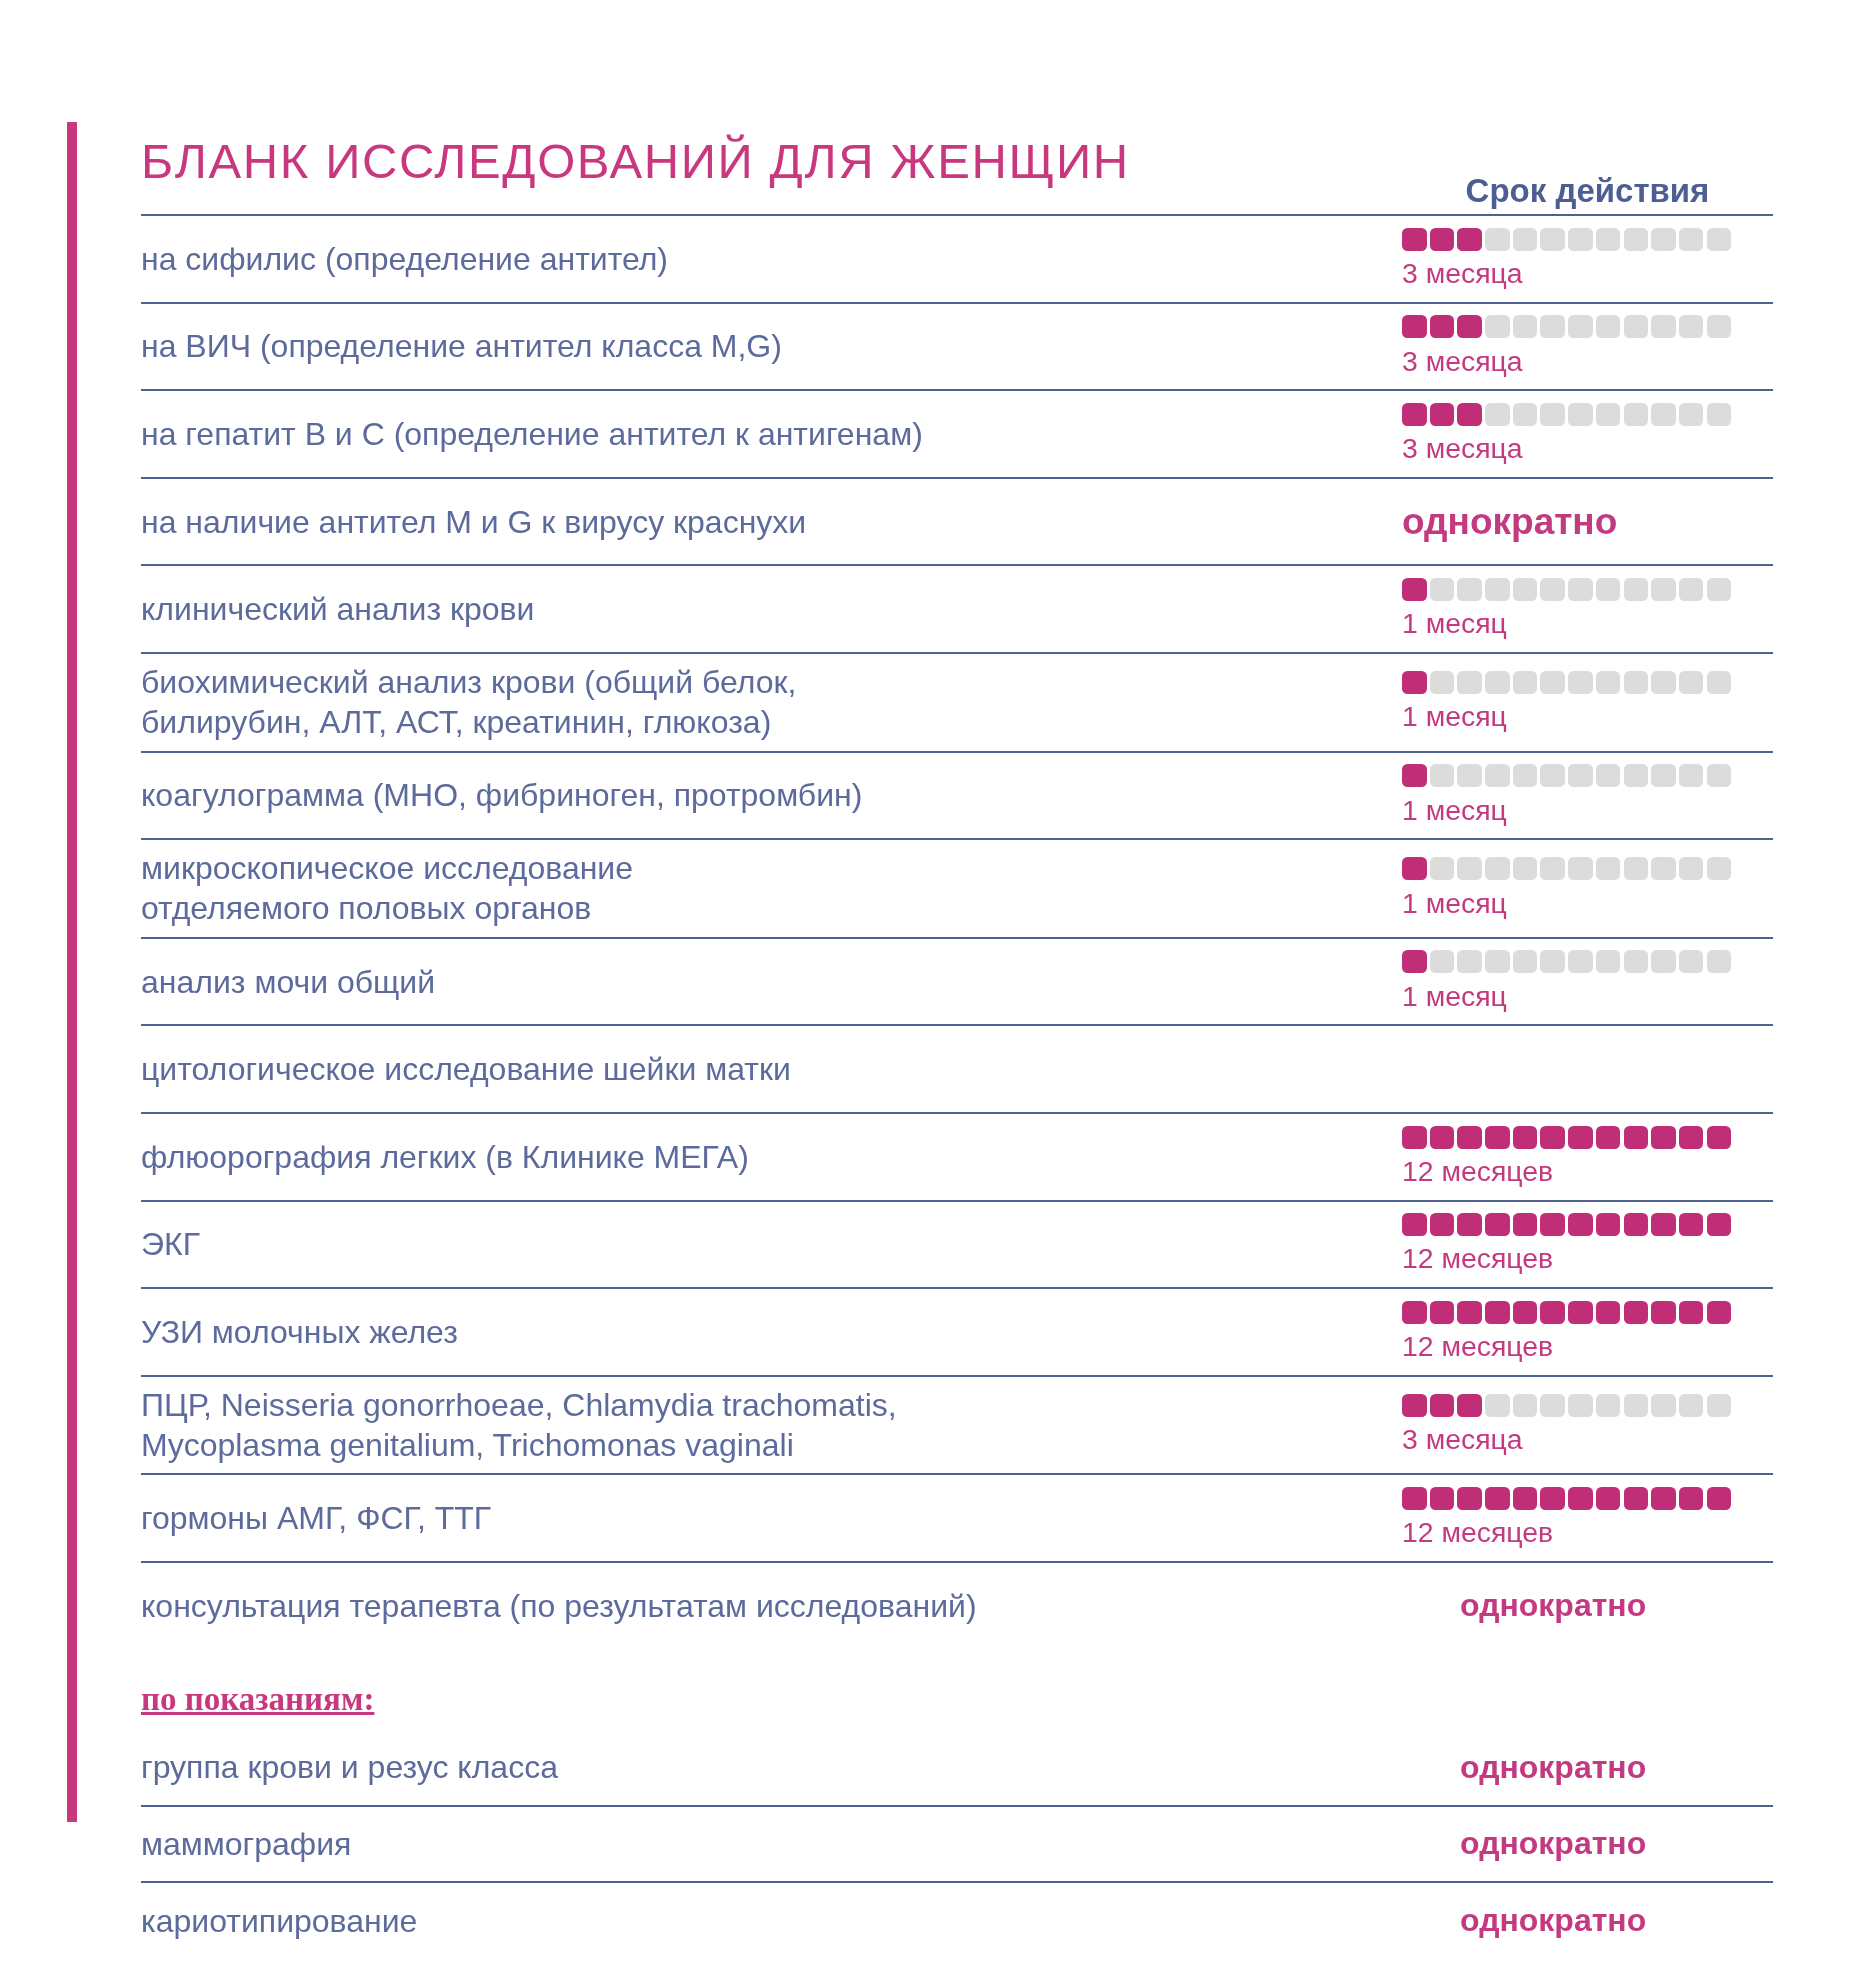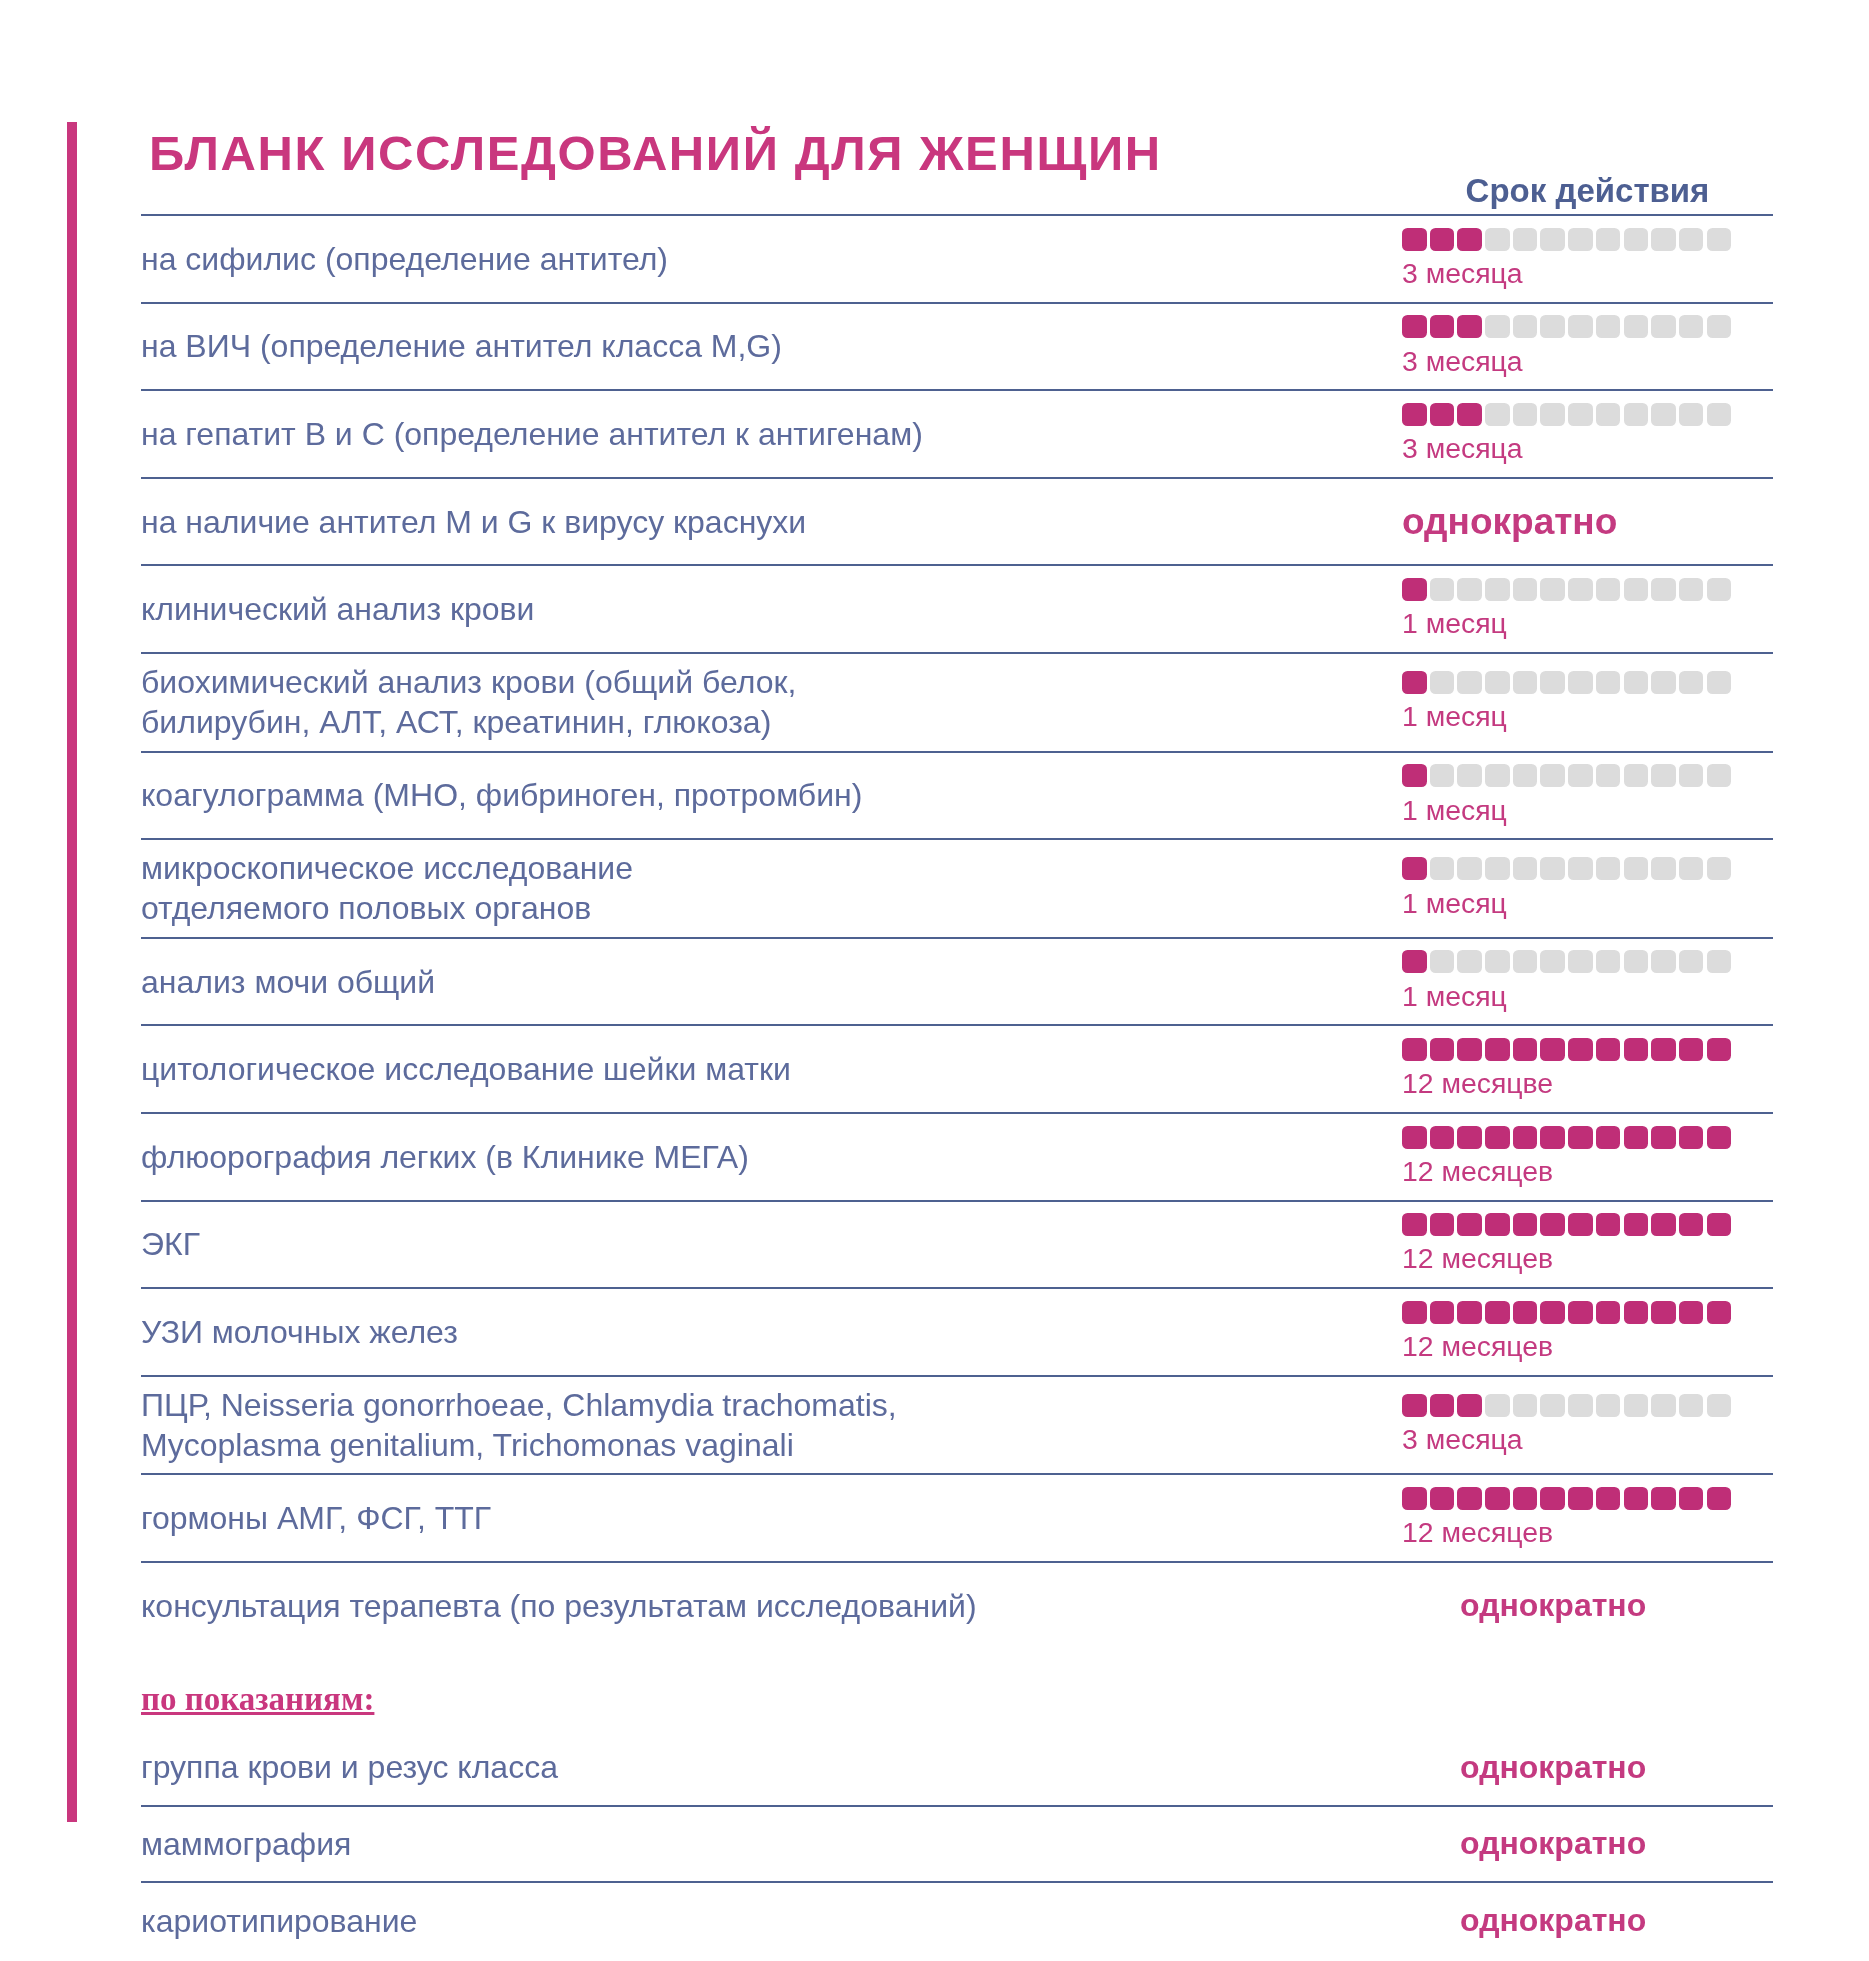--- a/index.html
+++ b/index.html
@@ -26,23 +26,23 @@
     width: 1632px;
   }
   .header {
     display: flex;
     justify-content: space-between;
     align-items: flex-end;
     height: 101px;
     padding-bottom: 25px;
   }
   .page-title {
-    margin: 8px;
+    margin: 0;
     font-size: 49px;
-    font-weight: 700;
+    font-weight: 400;
     letter-spacing: 1.6px;
     color: var(--accent-pink, #c9377e);
     white-space: nowrap;
   }
   .col-header {
     width: 371px;
     text-align: center;
     font-size: 33px;
     font-weight: 700;
     color: var(--header-text, #4d5f92);
@@ -276,37 +276,20 @@
               <span class="square"></span>
               <span class="square"></span>
               <span class="square"></span>
               <span class="square"></span>
             </div>
             <div class="period-label">1 месяц</div>
           </div>
         </div>
         <div class="row">
           <div class="test-name">цитологическое исследование шейки матки</div>
-          <div class="validity">
-            <div class="squares">
-              <span class="square filled"></span>
-              <span class="square filled"></span>
-              <span class="square filled"></span>
-              <span class="square filled"></span>
-              <span class="square filled"></span>
-              <span class="square filled"></span>
-              <span class="square filled"></span>
-              <span class="square filled"></span>
-              <span class="square filled"></span>
-              <span class="square filled"></span>
-              <span class="square filled"></span>
-              <span class="square filled"></span>
-            </div>
-            <div class="period-label">12 месяцве</div>
-          </div>
         </div>
         <div class="row">
           <div class="test-name">флюорография легких (в Клинике МЕГА)</div>
           <div class="validity">
             <div class="squares">
               <span class="square filled"></span>
               <span class="square filled"></span>
               <span class="square filled"></span>
               <span class="square filled"></span>
               <span class="square filled"></span>

